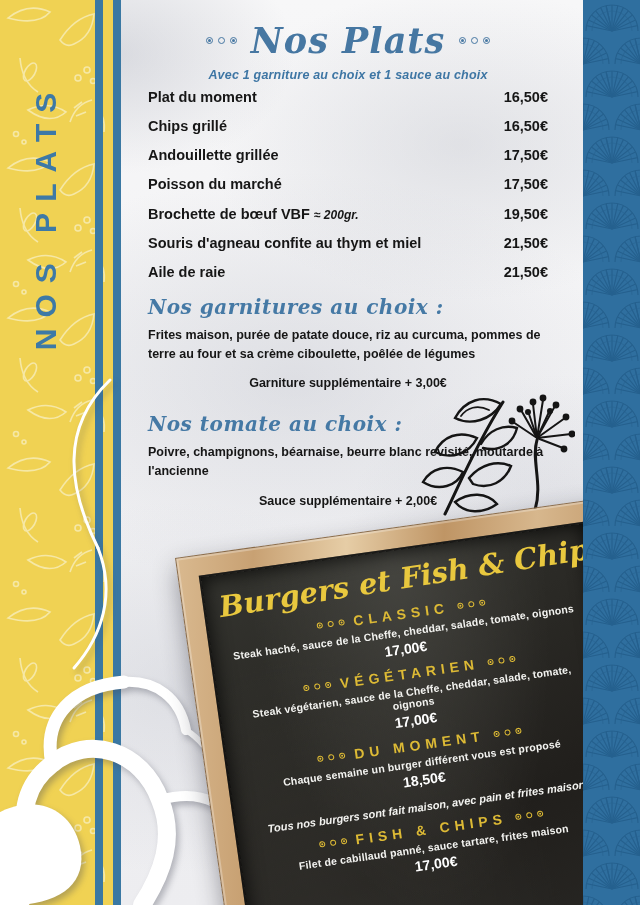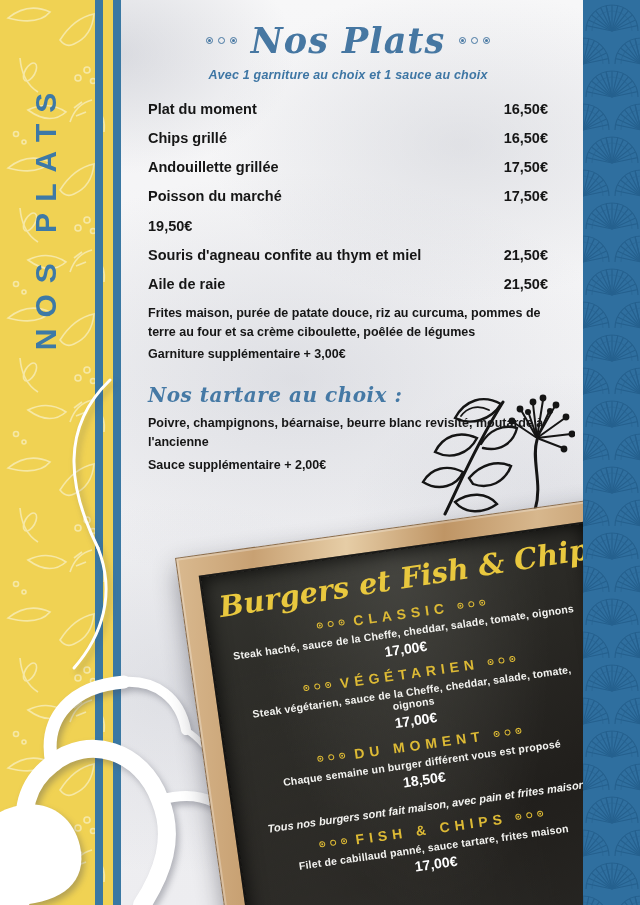--- a/index.html
+++ b/index.html
@@ -29,28 +29,28 @@
   .deco-band{position:absolute;right:0;top:0;width:57px;height:905px;background:#2f6f9f;z-index:40;}
   
   .content{position:absolute;left:121px;top:0;width:462px;box-sizing:border-box;padding:0 35px 0 27px;z-index:5;}
   .title-row{display:flex;align-items:center;justify-content:center;gap:14px;color:#4677a2;margin-top:20px;}
   .page-title{font-family:"DejaVu Serif",serif;font-style:italic;font-weight:bold;font-size:35px;margin:0;color:#4677a2;letter-spacing:1px;}
   .subtitle{text-align:center;font-size:12.5px;font-style:italic;font-weight:bold;color:#3e76a4;margin-top:7px;letter-spacing:.2px;}
   .dots{display:inline-flex;gap:5px;align-items:center;}
   .dot{width:7px;height:7px;border:1.6px solid currentColor;border-radius:50%;display:inline-block;position:relative;box-sizing:border-box;}
   .dot.filled::after{content:"";position:absolute;inset:1px;border-radius:50%;background:currentColor;}
   .dots.small .dot{width:6px;height:6px;border-width:1.3px;}
-  .menu-list{margin-top:18px;text-align:right;}
+  .menu-list{margin-top:6px;text-align:right;}
   .menu-row{display:flex;justify-content:space-between;align-items:baseline;margin-bottom:11px;font-size:14.5px;font-weight:bold;color:#161616;line-height:1.25;}
   .menu-row .nm{padding-right:8px;}
   .item-note{font-style:italic;font-size:12px;font-weight:bold;}
   .price{white-space:nowrap;}
   .script-heading{font-family:"DejaVu Serif",serif;font-style:italic;font-weight:bold;font-size:20px;color:#4579a5;margin:14px 0 7px;letter-spacing:.5px;}
   .desc{font-size:12.5px;font-weight:bold;line-height:1.5;color:#161616;max-width:420px;}
-  .supplement{font-size:12.5px;font-weight:bold;margin-top:6px;color:#161616;}
+  .supplement{font-size:12.5px;font-weight:bold;margin-top:13px;color:#161616;text-align:center;}
   
   .botanical{position:absolute;left:385px;top:386px;z-index:6;}
   
   .branches{position:absolute;left:-10px;top:368px;z-index:8;filter:drop-shadow(3px 4px 3px rgba(70,72,85,.35));}
   
   .chalkboard{
     position:absolute;left:175px;top:558px;width:432px;height:520px;
     transform:rotate(-8deg);transform-origin:top left;z-index:20;
     background:linear-gradient(100deg,#d9b98f 0%,#c8a173 15%,#e6cda6 33%,#bf9565 52%,#d7b78d 70%,#c49c6e 86%,#e0c39a 100%);
     border:1px solid #8a6b48;box-sizing:border-box;padding:20px;
@@ -133,36 +133,38 @@
       </div>
       <div class="menu-row">
         <span class="nm">Andouillette grillée</span>
         <span class="price">17,50€</span>
       </div>
       <div class="menu-row">
         <span class="nm">Poisson du marché</span>
         <span class="price">17,50€</span>
       </div>
       <div class="menu-row">
+        <span class="nm"><span>Brochette de bœuf VBF</span> <span class="item-note">≈ 200gr.</span></span>
         <span class="price">19,50€</span>
       </div>
       <div class="menu-row">
         <span class="nm">Souris d'agneau confite au thym et miel</span>
         <span class="price">21,50€</span>
       </div>
       <div class="menu-row">
         <span class="nm">Aile de raie</span>
         <span class="price">21,50€</span>
       </div>
     </div>
 
+    <div class="script-heading">Nos garnitures au choix :</div>
     <div class="desc">Frites maison, purée de patate douce, riz au curcuma, pommes de terre au four et sa crème ciboulette, poêlée de légumes</div>
     <div class="supplement">Garniture supplémentaire + 3,00€</div>
 
-    <div class="script-heading" style="margin-top:22px;">Nos tartare au choix :</div>
+    <div class="script-heading" style="margin-top:22px;">Nos tomate au choix :</div>
     <div class="desc">Poivre, champignons, béarnaise, beurre blanc revisité, moutarde à l'ancienne</div>
     <div class="supplement">Sauce supplémentaire + 2,00€</div>
   </div>
 
   <svg class="botanical" width="190" height="132" viewBox="0 0 190 132" aria-hidden="true">
     <g fill="none" stroke="#151515" stroke-width="3" stroke-linecap="round">
       <path d="M60 128 C 74 100 88 64 118 16"></path>
       <path d="M116 18 C 98 8 80 14 70 32 C 86 40 106 34 116 18 Z" stroke-width="2.4"></path>
       <path d="M104 24 C 92 18 82 22 76 30" stroke-width="1.8"></path>
       <path d="M92 52 C 74 44 58 50 50 66 C 66 74 84 68 92 52 Z" stroke-width="2.4"></path>

